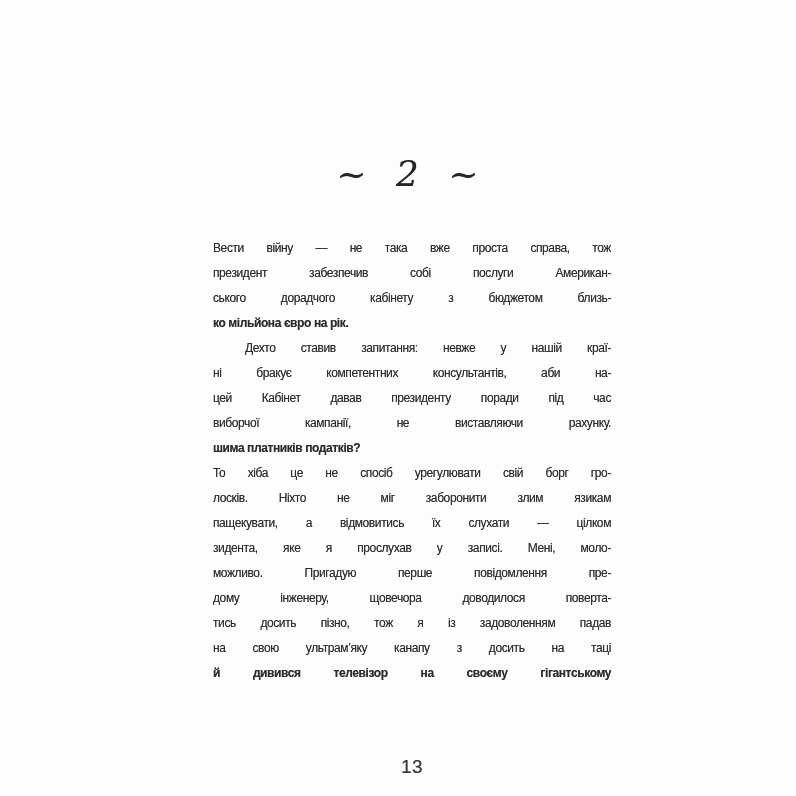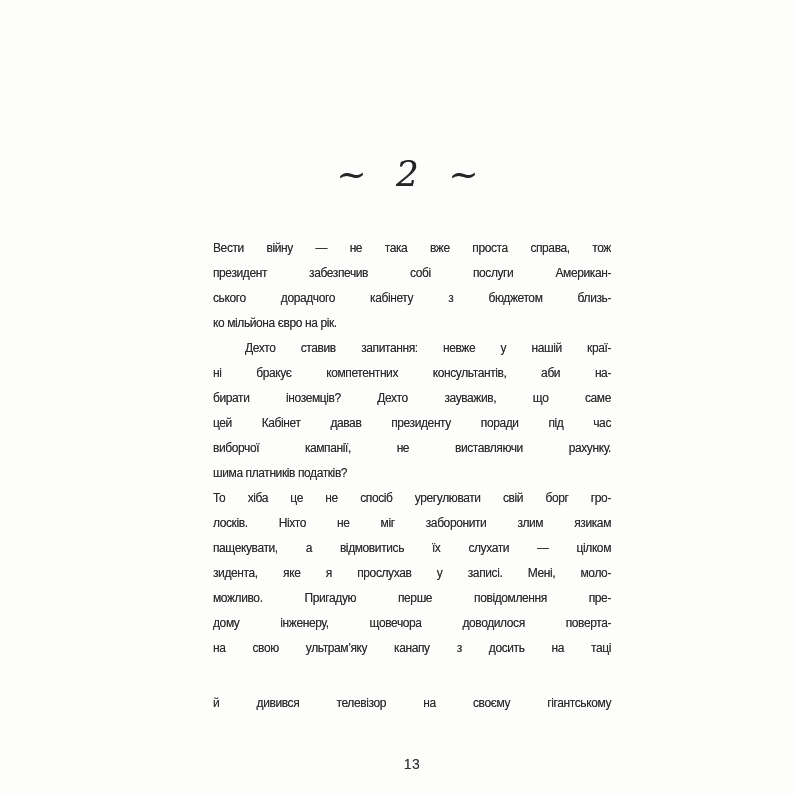--- a/index.html
+++ b/index.html
@@ -46,30 +46,30 @@
   }
   .paragraph { margin: 0; padding: 0; }
   .line {
     line-height: 25px;
     height: 25px;
     text-align: justify;
     text-align-last: justify;
     white-space: normal;
     overflow: visible;
   }
-  .paragraph .line.last { text-align-last: left; }
-  .paragraph.justify-last .line.last { text-align-last: justify; margin-top: 30px; }
+  .paragraph .line.last { text-align-last: left; font-weight: bold; }
+  .paragraph.justify-last .line.last { text-align-last: justify; }
   .paragraph.indented .line.first { padding-left: 32px; }
   .page-number {
     position: absolute;
     left: 213px;
     top: 756px;
     width: 398px;
     text-align: center;
-    font-size: 14px;
+    font-size: 19px;
     letter-spacing: 0.5px;
     color: #333333;
     text-shadow: 0 0 0.5px rgba(40,40,40,0.5);
   }
 </style>
 </head>
 <body style="background: rgb(253, 253, 252);">
 
 <div class="book-page">
   <div class="chapter-heading">~ 2 ~</div>
@@ -77,31 +77,31 @@
   <div class="text-block" id="text-block" style="color: rgb(43, 43, 43);">
       <div class="paragraph">
         <div class="line first">Вести війну — не така вже проста справа, тож</div>
         <div class="line">президент забезпечив собі послуги Американ-</div>
         <div class="line">ського дорадчого кабінету з бюджетом близь-</div>
         <div class="line last">ко мільйона євро на рік.</div>
       </div>
       <div class="paragraph indented">
         <div class="line first">Дехто ставив запитання: невже у нашій краї-</div>
         <div class="line">ні бракує компетентних консультантів, аби на-</div>
-        <div class="line">бирати іноземців? Дехто зауважив, що саме</div>
         <div class="line">цей Кабінет давав президенту поради під час</div>
         <div class="line">виборчої кампанії, не виставляючи рахунку.</div>
         <div class="line last">шима платників податків?</div>
         <div class="line">То хіба це не спосіб урегулювати свій борг гро-</div>
       </div>
       <div class="paragraph indented justify-last">
         <div class="line">лосків. Ніхто не міг заборонити злим язикам</div>
         <div class="line">пащекувати, а відмовитись їх слухати — цілком</div>
         <div class="line">зидента, яке я прослухав у записі. Мені, моло-</div>
         <div class="line">можливо. Пригадую перше повідомлення пре-</div>
         <div class="line">дому інженеру, щовечора доводилося поверта-</div>
+        <div class="line">тись досить пізно, тож я із задоволенням падав</div>
         <div class="line">на свою ультрам’яку канапу з досить на таці</div>
         <div class="line last">й дивився телевізор на своєму гігантському</div>
       </div>
     </div>
 
   <div class="page-number">13</div>
 </div>
 
 </body></html>

